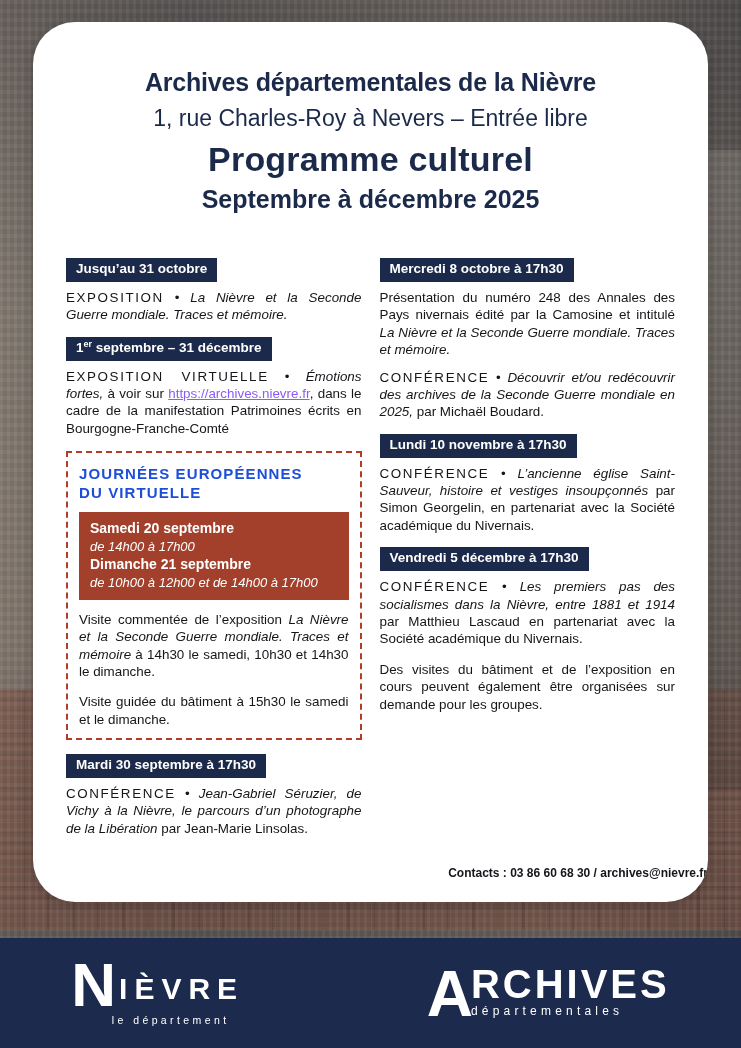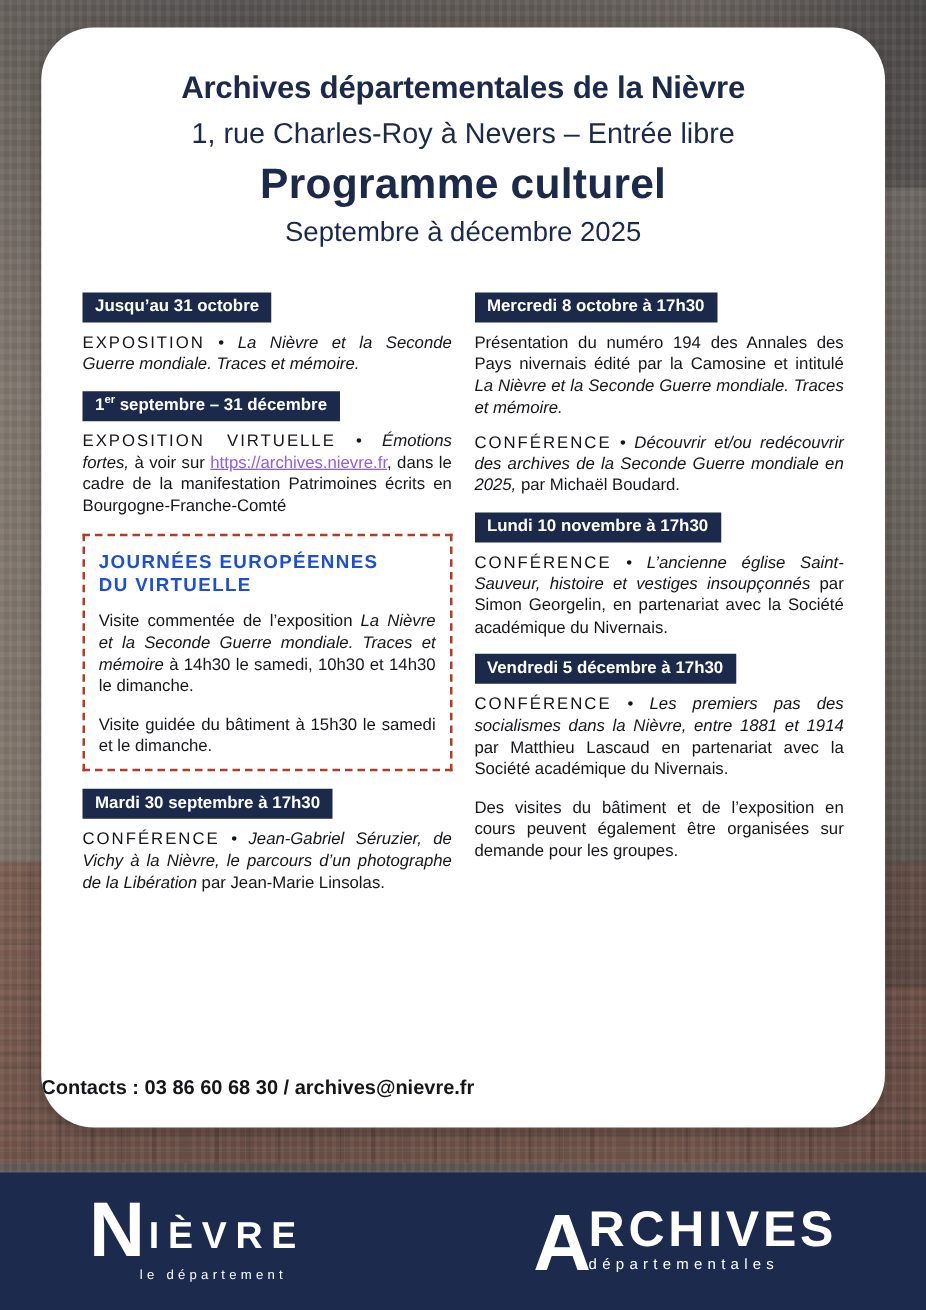--- a/index.html
+++ b/index.html
@@ -54,21 +54,21 @@
     width: 675px;
     height: 880px;
     background: #ffffff;
     border-radius: 42px 42px 42px 42px;
     box-shadow: 0 3px 14px rgba(0,0,0,.25);
     overflow: hidden;
   }
   .card-inner {
     position: absolute;
     inset: 0;
-    padding: 4px;
+    padding: 16px;
   }
 
   
   .header {
     text-align: center;
     color: #1b2a4a;
     padding-top: 30px;
   }
   .h-line1 {
     font-size: 25px;
@@ -80,29 +80,29 @@
     font-weight: normal;
     margin-top: 8px;
   }
   .h-line3 {
     font-size: 34px;
     font-weight: bold;
     margin-top: 8px;
     letter-spacing: 0.2px;
   }
   .h-line4 {
-    font-size: 22px;
-    font-weight: normal;
+    font-size: 25px;
+    font-weight: bold;
     margin-top: 6px;
   }
 
   
   .columns {
     position: absolute;
-    top: 212px;
+    top: 236px;
     left: 0;
     width: 675px;
     display: flex;
     gap: 18px;
     padding: 0 33px;
     box-sizing: border-box;
   }
   .col {
     width: 300px;
     box-sizing: border-box;
@@ -174,22 +174,22 @@
     font-size: 13px;
     line-height: 1.35;
   }
 
   
   .contacts {
     position: absolute;
     bottom: 22px;
     left: 0;
     width: 100%;
-    text-align: left;
-    font-size: 16px;
+    text-align: right;
+    font-size: 12px;
     font-weight: bold;
     color: #15151a;
   }
 
   
   .footer {
     position: absolute;
     left: 0;
     bottom: 0;
     width: 741px;
@@ -300,20 +300,26 @@
             <span class="it">Émotions fortes,</span>
             <span>à voir sur </span><a class="lnk" href="#">https://archives.nievre.fr</a><span>, dans le cadre de la manifestation Patrimoines écrits en Bourgogne-Franche-Comté</span>
           </p>
         </div>
 
         <div class="jep-box">
           <div class="jep-title">
             <span>JOURNÉES EUROPÉENNES</span><br>
             <span>DU VIRTUELLE</span>
           </div>
+          <div class="jep-dates">
+            <div class="d-strong">Samedi 20 septembre</div>
+            <div class="d-it">de 14h00 à 17h00</div>
+            <div class="d-strong">Dimanche 21 septembre</div>
+            <div class="d-it">de 10h00 à 12h00 et de 14h00 à 17h00</div>
+          </div>
           <p class="body">
             <span>Visite commentée de l’exposition </span><span class="it">La Nièvre et la Seconde Guerre mondiale. Traces et mémoire</span><span> à 14h30 le samedi, 10h30 et 14h30 le dimanche.</span>
           </p>
           <p class="body" style="margin-bottom:0">Visite guidée du bâtiment à 15h30 le samedi et le dimanche.</p>
         </div>
 
         <div>
           <div class="bar">Mardi 30 septembre à 17h30</div>
           <p class="body">
             <span class="sc">CONFÉRENCE</span>
@@ -322,21 +328,21 @@
           </p>
         </div>
 
       </div>
 
       <div class="col col-right">
 
         <div>
           <div class="bar">Mercredi 8 octobre à 17h30</div>
           <p class="body tight">
-            <span>Présentation du numéro 194 des Annales des Pays nivernais édité par la Camosine et intitulé </span><span class="it">La Nièvre et la Seconde Guerre mondiale. Traces et mémoire.</span>
+            <span>Présentation du numéro 248 des Annales des Pays nivernais édité par la Camosine et intitulé </span><span class="it">La Nièvre et la Seconde Guerre mondiale. Traces et mémoire.</span>
           </p>
           <p class="body">
             <span class="sc">CONFÉRENCE</span>
             <span>•</span>
             <span class="it">Découvrir et/ou redécouvrir des archives de la Seconde Guerre mondiale en 2025,</span><span> par Michaël Boudard.</span>
           </p>
         </div>
 
         <div>
           <div class="bar">Lundi 10 novembre à 17h30</div>

